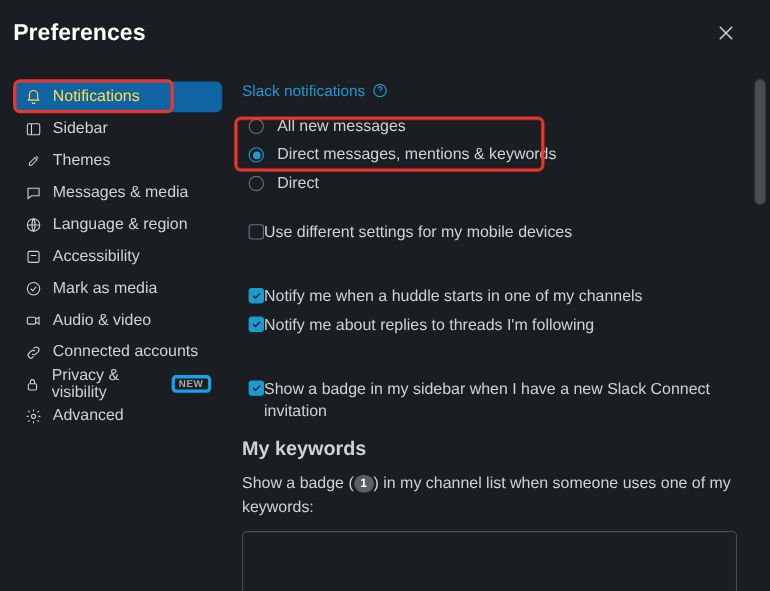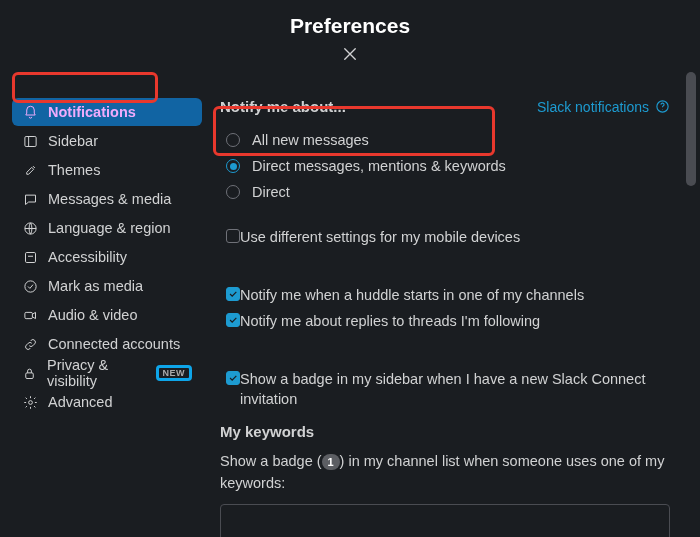--- a/index.html
+++ b/index.html
@@ -1,24 +1,24 @@
 <!DOCTYPE html>
 <html><head>
 <meta charset="utf-8">
 <style>
   * { box-sizing: border-box; margin: 0; padding: 0; }
   html, body { width: 700px; height: 537px; overflow: hidden; font-family: -apple-system, BlinkMacSystemFont, "Segoe UI", Helvetica, Arial, sans-serif; background: #000; }
   .dialog { width: 700px; height: 537px; background: #1a1d21; color: #d1d2d3; position: relative; display: flex; flex-direction: column; }
-  .header { display: flex; align-items: center; justify-content: space-between; padding: 14px 24px 6px 24px; flex-direction: column; }
+  .header { display: flex; align-items: center; justify-content: space-between; padding: 14px 24px 6px 12px; }
   .title { font-size: 21px; font-weight: 700; color: #fff; }
   .close { width: 32px; height: 32px; display: flex; align-items: center; justify-content: center; cursor: pointer; color: #d1d2d3; border-radius: 4px; }
   .body { display: flex; flex: 1; overflow: hidden; }
   .sidebar { width: 210px; padding: 22px 8px 0 12px; }
   .sidebar-item { display: flex; align-items: center; gap: 10px; height: 28px; padding: 0 10px; border-radius: 6px; font-size: 14.5px; color: #d1d2d3; cursor: pointer; margin-bottom: 1px; position: relative; }
-  .sidebar-item.active { background: #1164a3; color: #f0abfc; font-weight: bold; }
+  .sidebar-item.active { background: #1164a3; color: #fde047; }
   .sidebar-item .icon { width: 16px; height: 16px; display: inline-flex; align-items: center; justify-content: center; }
   .sidebar-item .icon svg { width: 15px; height: 15px; stroke: currentColor; fill: none; stroke-width: 1.6; }
   .badge-new { font-size: 9px; font-weight: 700; letter-spacing: 0.5px; border: 3px solid #0ea5e9; color: #aaa; padding: 0px 4px; border-radius: 4px; margin-left: 4px; }
   .highlight-red { position: absolute; border: 3px solid #e8382d; border-radius: 6px; pointer-events: none; }
   .hl1 { left: 12px; top: 72px; width: 146px; height: 31px; }
   .hl2 { left: 213px; top: 106px; width: 282px; height: 50px; }
   .main { flex: 1; overflow-y: auto; padding: 22px 30px 0 10px; position: relative; }
   .section-head { display: flex; justify-content: space-between; align-items: center; margin-bottom: 12px; }
   .section-title { font-size: 15px; font-weight: 700; color: #d1d2d3; }
   .link { color: #1d9bd1; font-size: 14px; display: inline-flex; align-items: center; gap: 6px; cursor: pointer; }
@@ -26,21 +26,21 @@
   .radio-row { display: flex; align-items: center; gap: 12px; font-size: 14.5px; color: #d1d2d3; height: 26px; cursor: pointer; margin-left: 6px; }
   .radio { width: 14px; height: 14px; border-radius: 50%; border: 1.6px solid #6f7178; display: inline-flex; align-items: center; justify-content: center; flex-shrink: 0; }
   .radio.selected { border-color: #1d9bd1; }
   .radio.selected::after { content: ""; width: 7px; height: 7px; border-radius: 50%; background: #1d9bd1; }
   .check-row { display: flex; align-items: flex-start; gap: 0; font-size: 14.5px; color: #d1d2d3; line-height: 20px; cursor: pointer; margin-left: 6px; margin-bottom: 6px; }
   .checkbox { width: 14px; height: 14px; border-radius: 3px; border: 1.6px solid #6f7178; flex-shrink: 0; margin-top: 2px; display: inline-flex; align-items: center; justify-content: center; }
   .checkbox.checked { background: #1d9bd1; border-color: #1d9bd1; }
   .checkbox.checked svg { width: 10px; height: 10px; stroke: #1a1d21; stroke-width: 3; fill: none; }
   .spacer { height: 22px; }
   .spacer-sm { height: 10px; }
-  .section-subtitle { font-size: 15px; font-weight: 700; color: #d1d2d3; margin: 14px 0 10px 0; }
+  .section-subtitle { font-size: 18px; font-weight: 700; color: #d1d2d3; margin: 14px 0 10px 0; }
   .desc { font-size: 14.5px; color: #d1d2d3; line-height: 22px; margin-left: 0; }
   .count-badge { display: inline-flex; align-items: center; justify-content: center; min-width: 18px; height: 16px; padding: 0 5px; border-radius: 8px; background: #5c5e63; color: #fff; font-size: 11px; font-weight: 700; vertical-align: middle; }
   .textarea { width: 100%; height: 70px; background: #1a1d21; border: 1px solid #4a4c52; border-radius: 4px; margin-top: 10px; resize: none; color: #d1d2d3; padding: 8px; font-family: inherit; font-size: 14px; }
   
   .scrolltrack { position: absolute; right: 4px; top: 52px; width: 12px; height: 470px; background: transparent; }
   .scrollthumb { position: absolute; right: 4px; top: 72px; width: 10px; height: 114px; background: #4a4c52; border-radius: 5px; }
 </style>
 </head>
 <body>
 
@@ -167,21 +167,20 @@
             </svg>
           </span>
         <span>Advanced</span>
       </div>
 
     </div>
 
     <div class="main">
 
       <div class="section-head">
-        <div class="section-title">Notify me about...</div>
         <a class="link">
           <span>Slack notifications</span>
           <svg viewBox="0 0 24 24">
               <circle cx="12" cy="12" r="9"></circle>
               <path d="M9.5 9a2.5 2.5 0 1 1 3.5 2.3c-.8.4-1 .9-1 1.7"></path>
               <circle cx="12" cy="17" r="0.6" fill="#1d9bd1" stroke="none"></circle>
             </svg>
         </a>
       </div>
 

